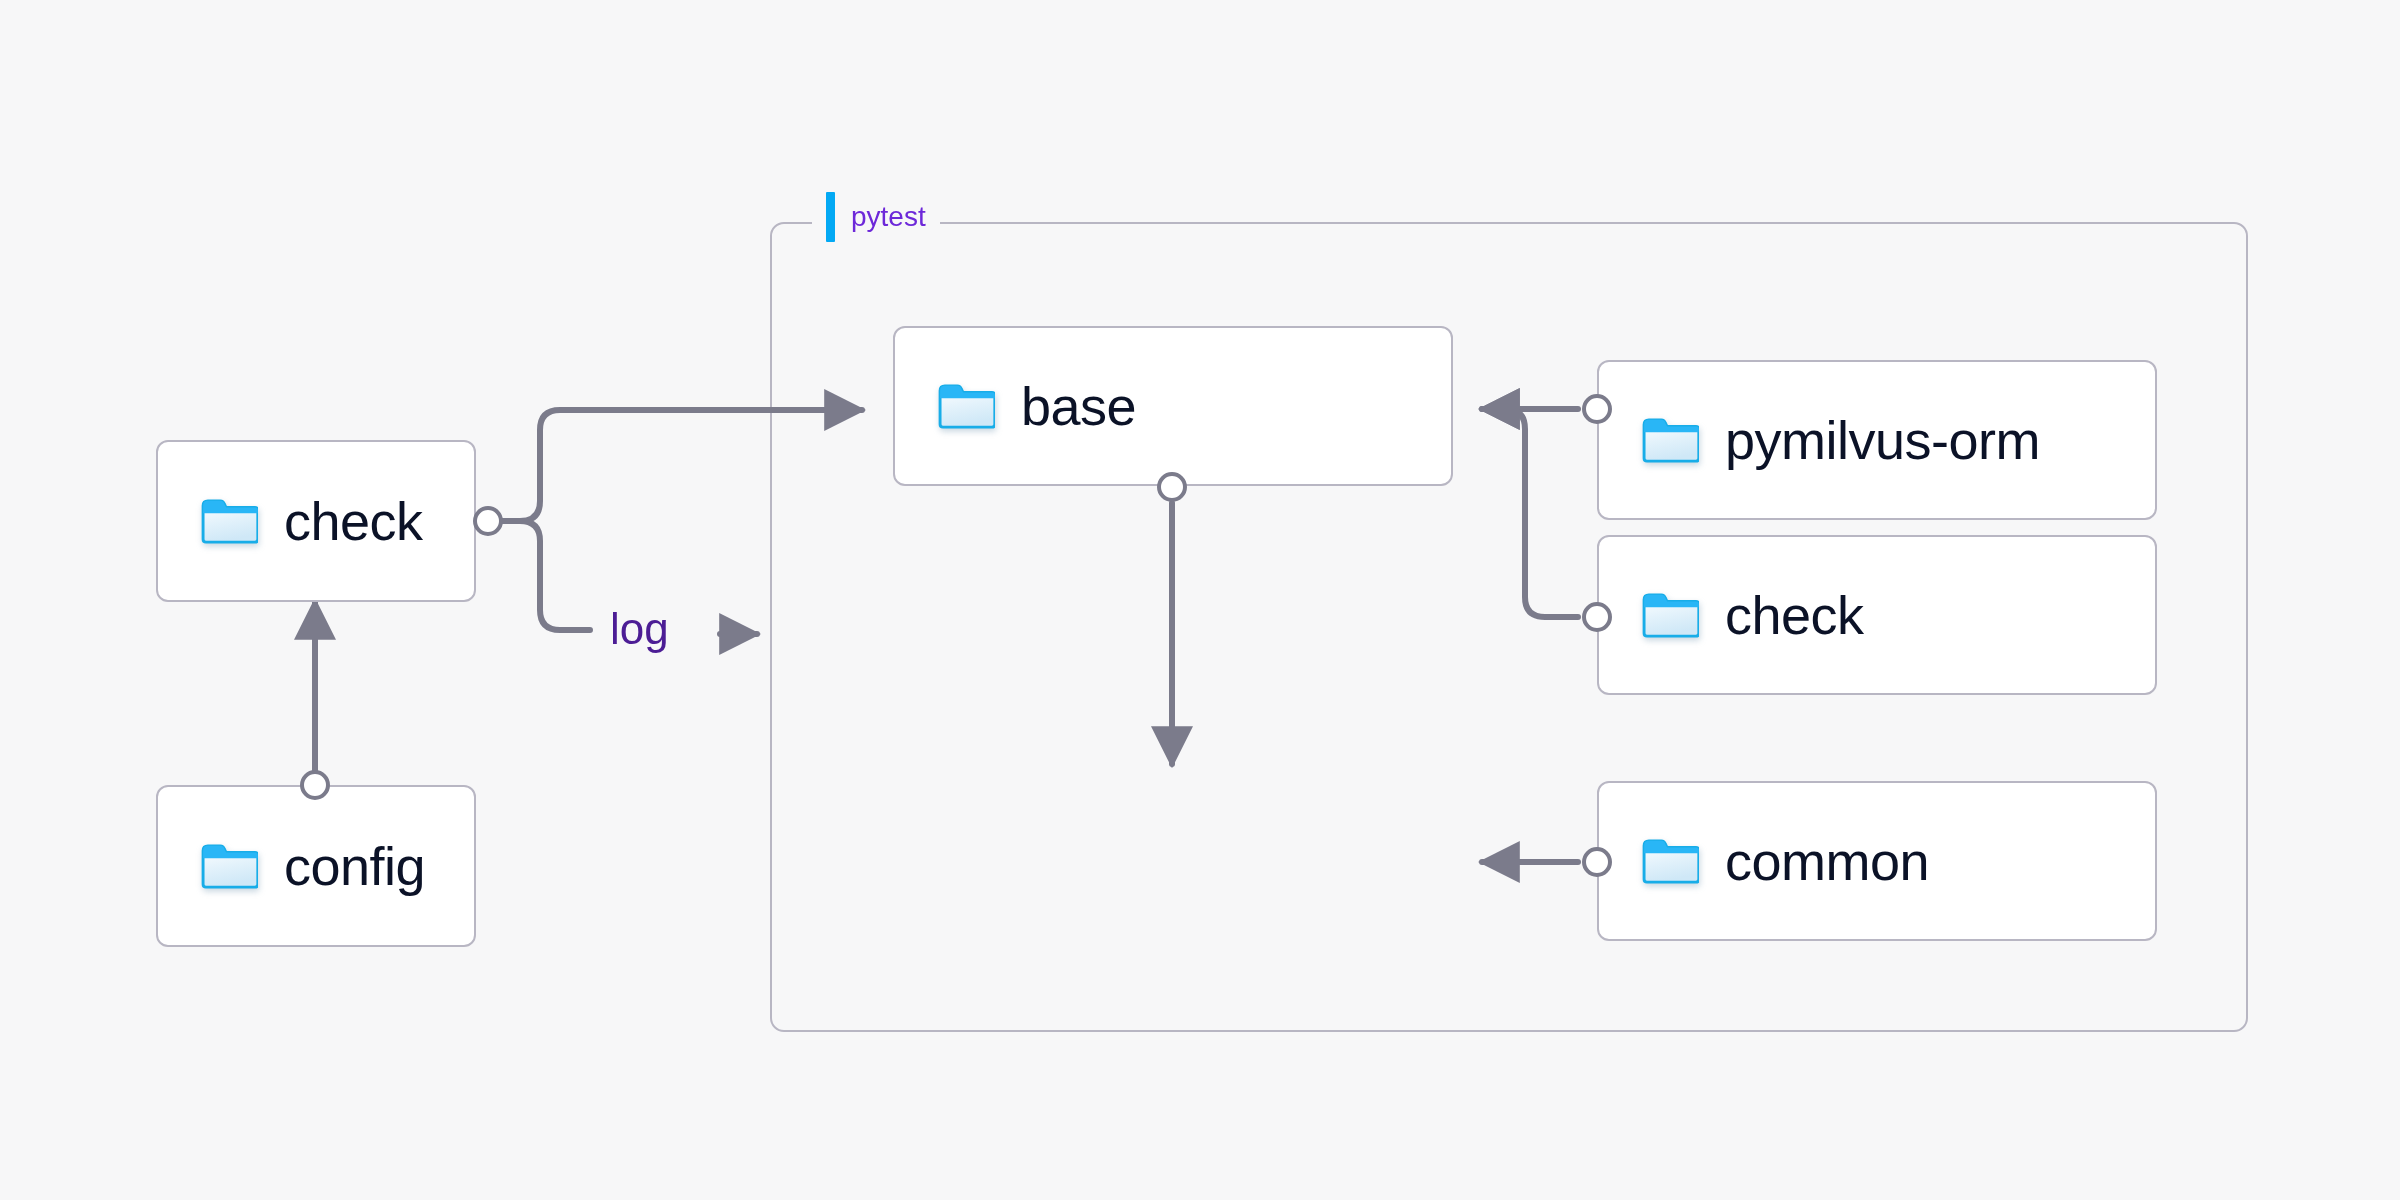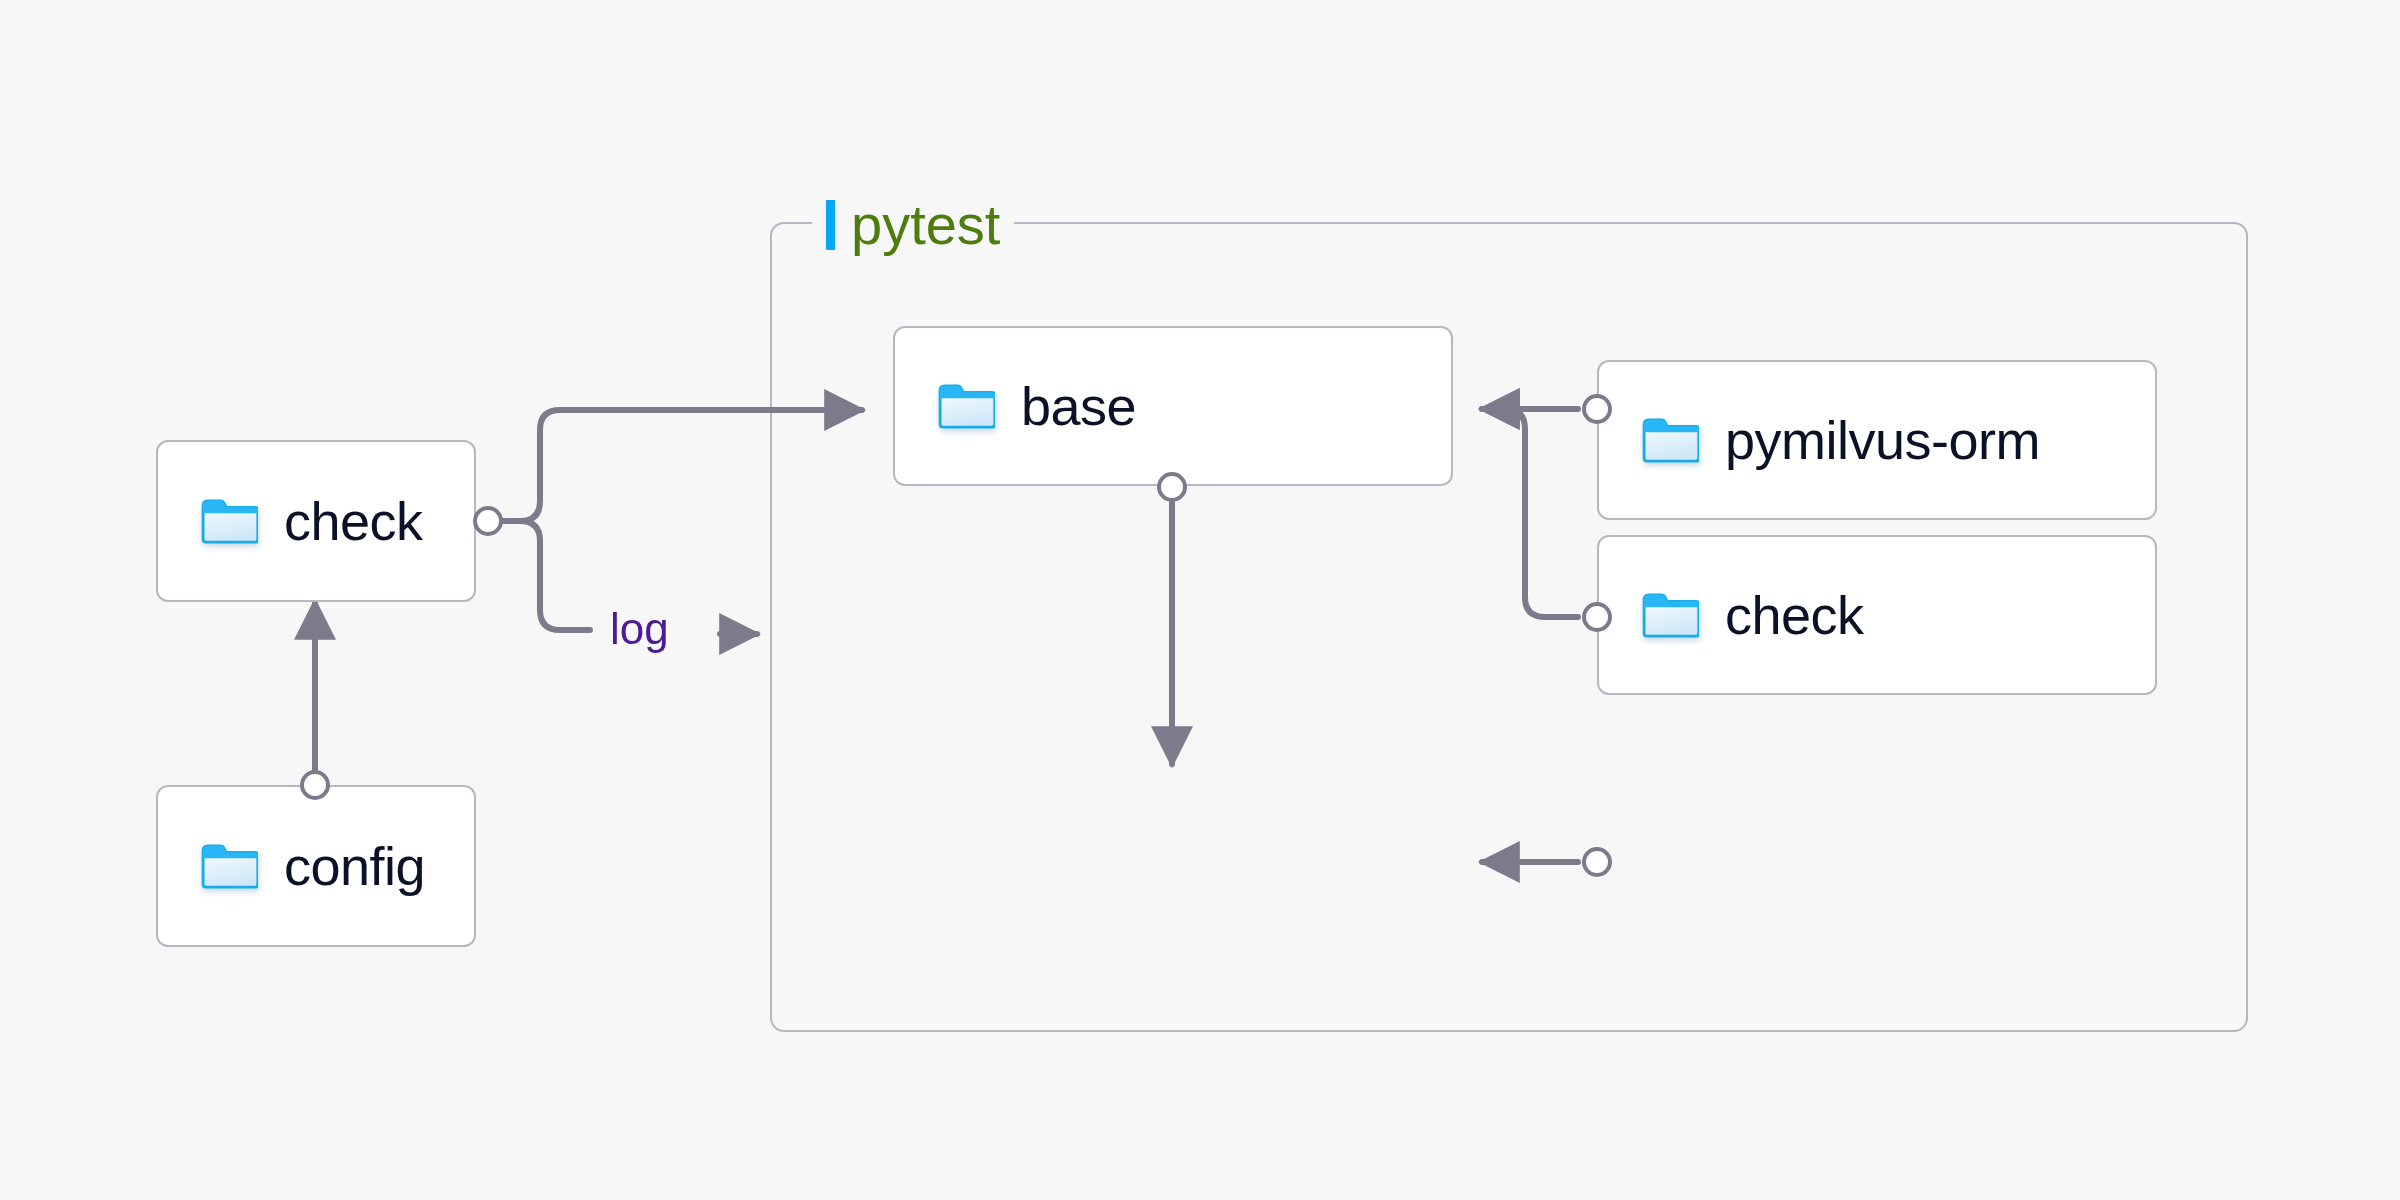--- a/index.html
+++ b/index.html
@@ -40,21 +40,21 @@
   .group-title-wrap{
     position:absolute;
     display:flex;align-items:center;gap:16px;
     background:#f7f7f8;
     padding:0 14px;
   }
   .group-bar{
     width:9px;height:50px;background:#03a9f4;border-radius:1px;display:block;
   }
   .group-title{
-    font-size:56px;color:#4d7c0f;white-space:nowrap;
+    font-size:28px;color:#6d28d9;white-space:nowrap;
   }
   .edge-label{
     position:absolute;
     font-size:44px;
     color:#4c1d95;
     background:#f7f7f8;
     padding:0 10px;
     white-space:nowrap;
   }
   .handle{position:absolute;width:30px;height:30px;border-radius:50%;
@@ -142,17 +142,24 @@
 
   <div class="node" style="left:1597px;top:535px;width:560px;height:160px;">
     <svg class="folder" viewBox="0 0 60 50">
       <path d="M3 9 q0-5 5-5 h13 q3 0 4 3 l2 4 h30 q3 0 3 3 v30 q0 3-3 3 H6 q-3 0-3-3 z" fill="url(#folderGrad)" stroke="#18ade8" stroke-width="3" stroke-linejoin="round"></path>
       <path d="M3 9 q0-5 5-5 h13 q3 0 4 3 l2 4 h30 q3 0 3 3 v3 H3 z" fill="#29b6f6"></path>
     </svg>
     <span class="node-label">check</span>
   </div>
   <div class="handle" style="left:1582px;top:602px;"></div>
 
+  <div class="node" style="left:1597px;top:781px;width:560px;height:160px;">
+    <svg class="folder" viewBox="0 0 60 50">
+      <path d="M3 9 q0-5 5-5 h13 q3 0 4 3 l2 4 h30 q3 0 3 3 v30 q0 3-3 3 H6 q-3 0-3-3 z" fill="url(#folderGrad)" stroke="#18ade8" stroke-width="3" stroke-linejoin="round"></path>
+      <path d="M3 9 q0-5 5-5 h13 q3 0 4 3 l2 4 h30 q3 0 3 3 v3 H3 z" fill="#29b6f6"></path>
+    </svg>
+    <span class="node-label">common</span>
+  </div>
   <div class="handle" style="left:1582px;top:847px;"></div>
 
   <div class="edge-label" style="left:600px;top:604px;">log</div>
 
 </div>
 
 </body></html>

